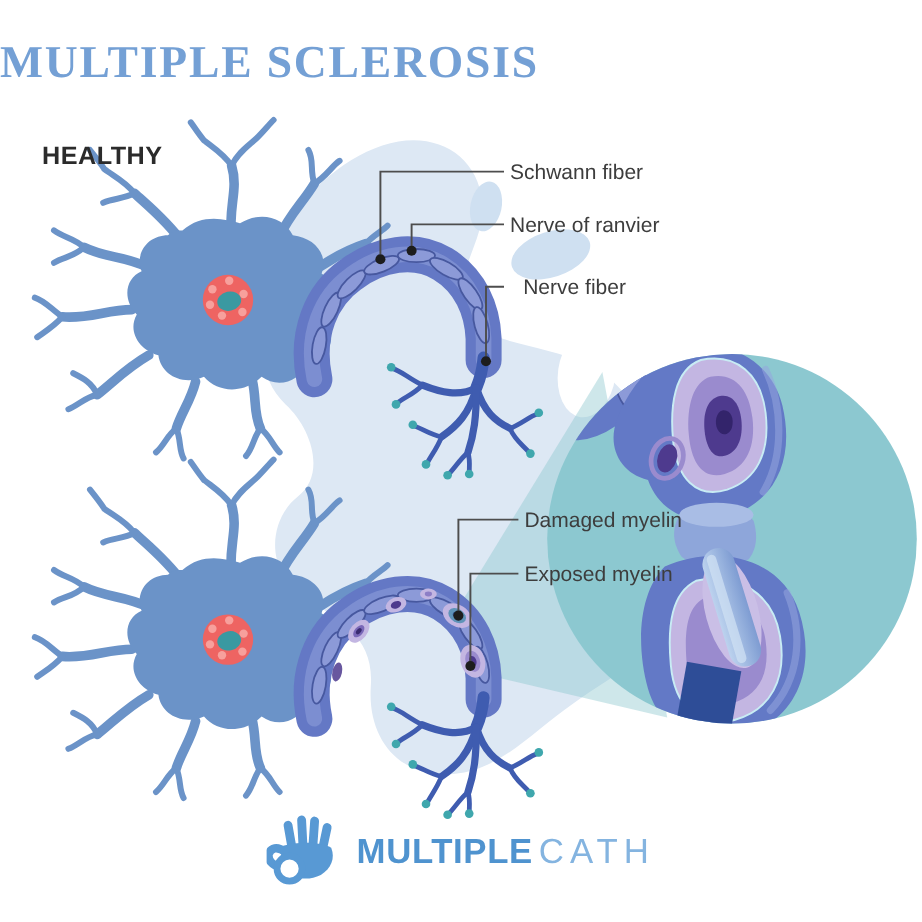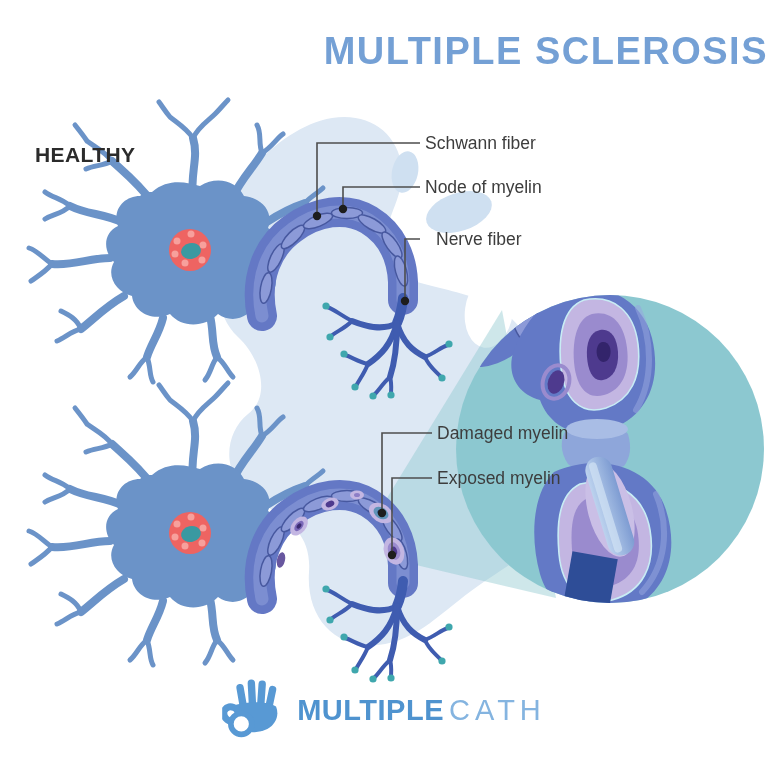--- a/index.html
+++ b/index.html
@@ -1,23 +1,23 @@
 <!DOCTYPE html>
 <html><head>
 <meta charset="utf-8">
 <style>
   html,body{margin:0;padding:0;background:#fff;}
   .canvas{position:relative;width:768px;height:768px;background:#ffffff;overflow:hidden;
           font-family:"Liberation Sans",sans-serif;}
   svg.art{position:absolute;left:0;top:0;}
-  .page-title{position:absolute;left:0;top:30px;width:768px;text-align:right;
-    font-family:Liberation Sans, sans-serif;font-weight:bold;
+  .page-title{position:absolute;left:0;top:30px;width:768px;text-align:left;
+    font-family:Liberation Serif, serif;font-weight:bold;
     font-size:38px;letter-spacing:1.5px;color:#74a0d5;}
   .sec-label{position:absolute;font-weight:bold;font-size:21px;letter-spacing:.4px;color:#2b2b2b;white-space:nowrap;}
-  .sec-healthy{left:35px;top:119px;margin-top:24px;}
+  .sec-healthy{left:35px;top:119px;}
   .sec-ms{left:35px;top:404px;}
   .ann{position:absolute;font-size:17.5px;font-weight:400;color:#3d3d3d;white-space:nowrap;}
   .ann-schwann{left:425px;top:133px;}
   .ann-node{left:425px;top:177px;}
   .ann-nerve{left:436px;top:229px;}
   .ann-damaged{left:437px;top:423px;}
   .ann-exposed{left:437px;top:468px;}
   .logo{position:absolute;left:50%;top:678px;transform:translateX(-50%);
         display:flex;align-items:center;gap:9px;}
   .logo .brand{font-size:29px;letter-spacing:.5px;}
@@ -243,21 +243,21 @@
     <circle cx="382" cy="513" r="4.2"></circle>
     <circle cx="392" cy="555" r="4.2"></circle>
   </g>
 </svg>
 
 <div class="page-title">MULTIPLE SCLEROSIS</div>
 
 <div class="sec-label sec-healthy">HEALTHY</div>
 
 <div class="ann ann-schwann">Schwann fiber</div>
-<div class="ann ann-node">Node of myelin</div>
+<div class="ann ann-node">Nerve of ranvier</div>
 <div class="ann ann-nerve">Nerve fiber</div>
 <div class="ann ann-damaged">Damaged myelin</div>
 <div class="ann ann-exposed">Exposed myelin</div>
 
 <div class="logo">
   <svg width="66" height="64" viewBox="0 0 76 72">
     <g fill="#5899d4">
       <rect x="18" y="6" width="8.5" height="28" rx="4.25" transform="rotate(-10 22 20)"></rect>
       <rect x="30" y="1" width="8.5" height="34" rx="4.25" transform="rotate(-3 34 18)"></rect>
       <rect x="41" y="2" width="8.5" height="33" rx="4.25" transform="rotate(4 45 18)"></rect>

